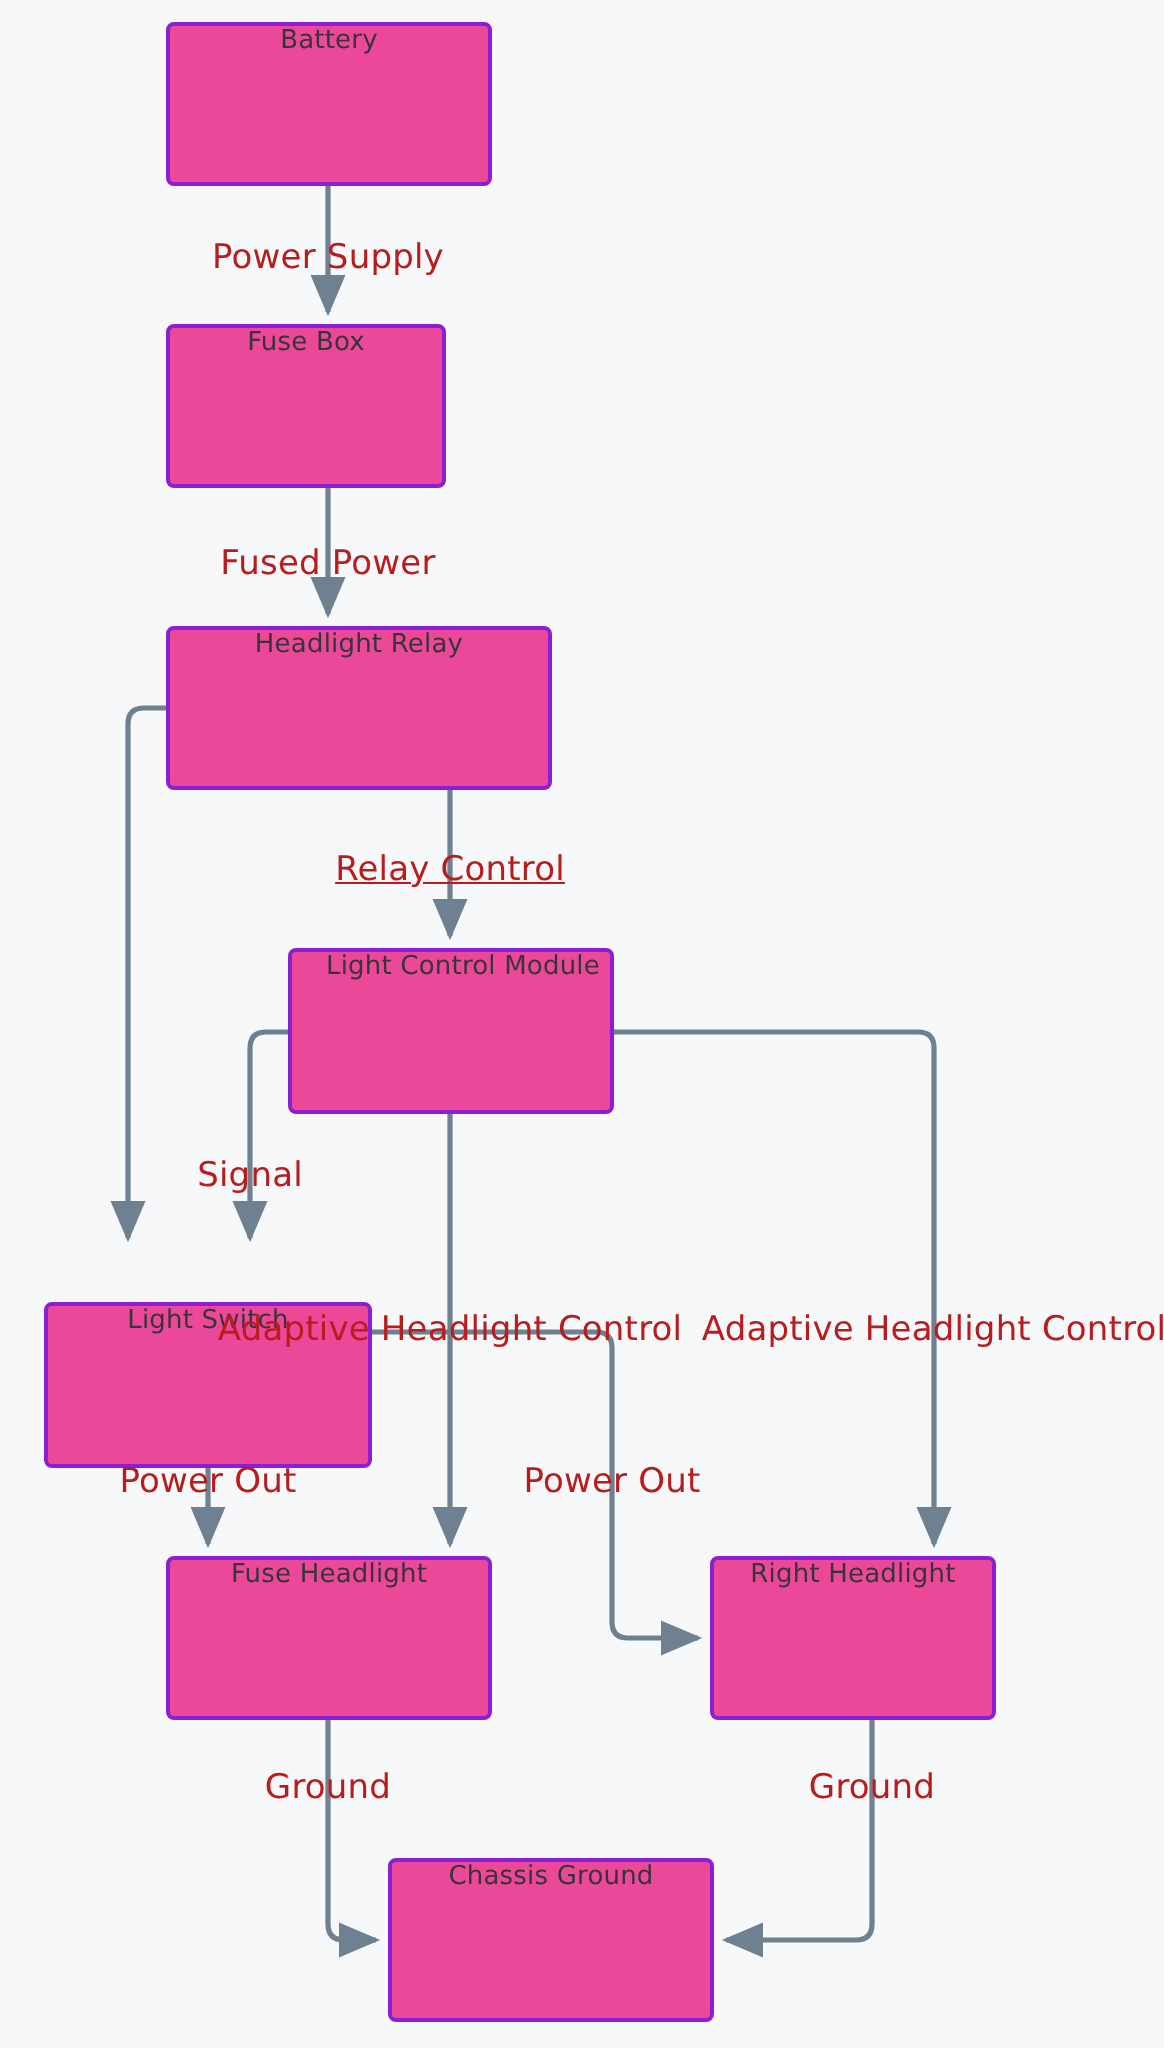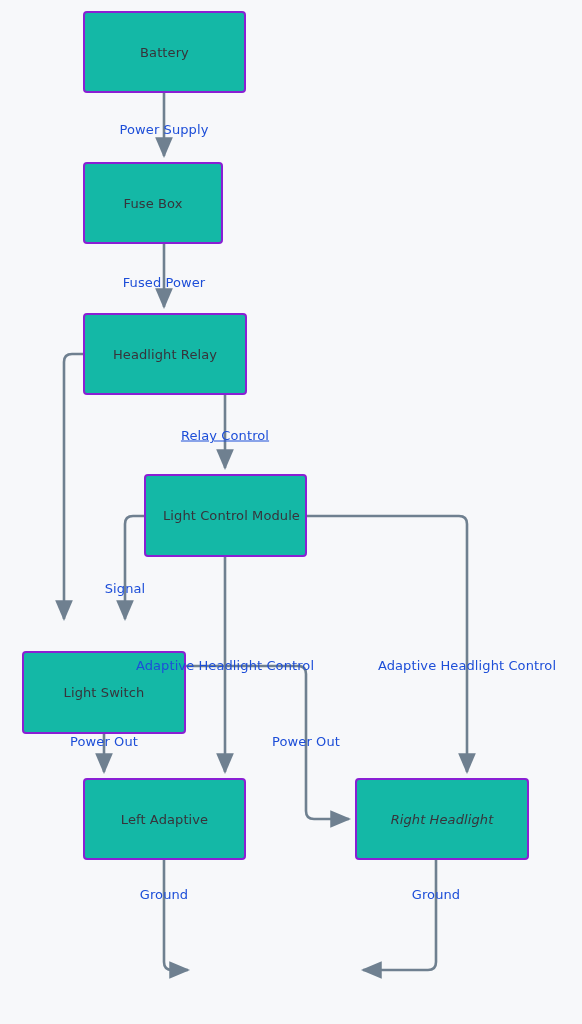--- a/index.html
+++ b/index.html
@@ -20,38 +20,38 @@
   #edge-layer {
     position: absolute;
     left: 0;
     top: 0;
     width: 582px;
     height: 1024px;
   }
   .node {
     position: absolute;
     box-sizing: border-box;
-    background: #14b8a6;
+    background: #ec4899;
     border: 2px solid #8a1fd4;
     border-radius: 4px;
     display: flex;
-    align-items: center;
+    align-items: flex-start;
     justify-content: center;
   }
   .node-label {
     font-size: 13px;
     color: #37343b;
     letter-spacing: 0.1px;
     white-space: nowrap;
     text-align: center;
   }
   .edge-label {
     position: absolute;
-    font-size: 13px;
-    color: #1d4ed8;
+    font-size: 17px;
+    color: #b91c1c;
     white-space: nowrap;
     transform: translate(-50%, -50%);
     letter-spacing: 0.1px;
   }
 </style>
 </head>
 <body>
 
 <div id="diagram-root">
 
@@ -88,40 +88,43 @@
   </svg>
 
   <div class="node" style="left:83px; top:11px; width:163px; height:82px;">
     <span class="node-label">Battery</span>
   </div>
 
   <div class="node" style="left:83px; top:162px; width:140px; height:82px;">
     <span class="node-label">Fuse Box</span>
   </div>
 
-  <div class="node" style="left:83px; top:313px; width:164px; height:82px;">
+  <div class="node" style="left:83px; top:313px; width:193px; height:82px;">
     <span class="node-label">Headlight Relay</span>
   </div>
 
   <div class="node" style="left:144px; top:474px; width:163px; height:83px;padding-left:12px;">
     <span class="node-label">Light Control Module</span>
   </div>
 
   <div class="node" style="left:22px; top:625px; width:164px; height:83px;margin-top:26px;">
     <span class="node-label">Light Switch</span>
   </div>
 
   <div class="node" style="left:83px; top:778px; width:163px; height:82px;">
-    <span class="node-label">Left Adaptive</span>
+    <span class="node-label">Fuse Headlight</span>
   </div>
 
-  <div class="node" style="left:355px; top:778px; width:174px; height:82px;font-style:italic;">
+  <div class="node" style="left:355px; top:778px; width:143px; height:82px;">
     <span class="node-label">Right Headlight</span>
   </div>
 
+  <div class="node" style="left:194px; top:929px; width:163px; height:82px;">
+    <span class="node-label">Chassis Ground</span>
+  </div>
 
   <div class="edge-label" style="left:164px; top:129px;">Power Supply</div>
 
   <div class="edge-label" style="left:164px; top:282px;">Fused Power</div>
 
   <div class="edge-label" style="left:225px; top:435px;text-decoration:underline;">Relay Control</div>
 
   <div class="edge-label" style="left:125px; top:588px;text-align:right;">Signal</div>
 
   <div class="edge-label" style="left:225px; top:665px;">Adaptive Headlight Control</div>

